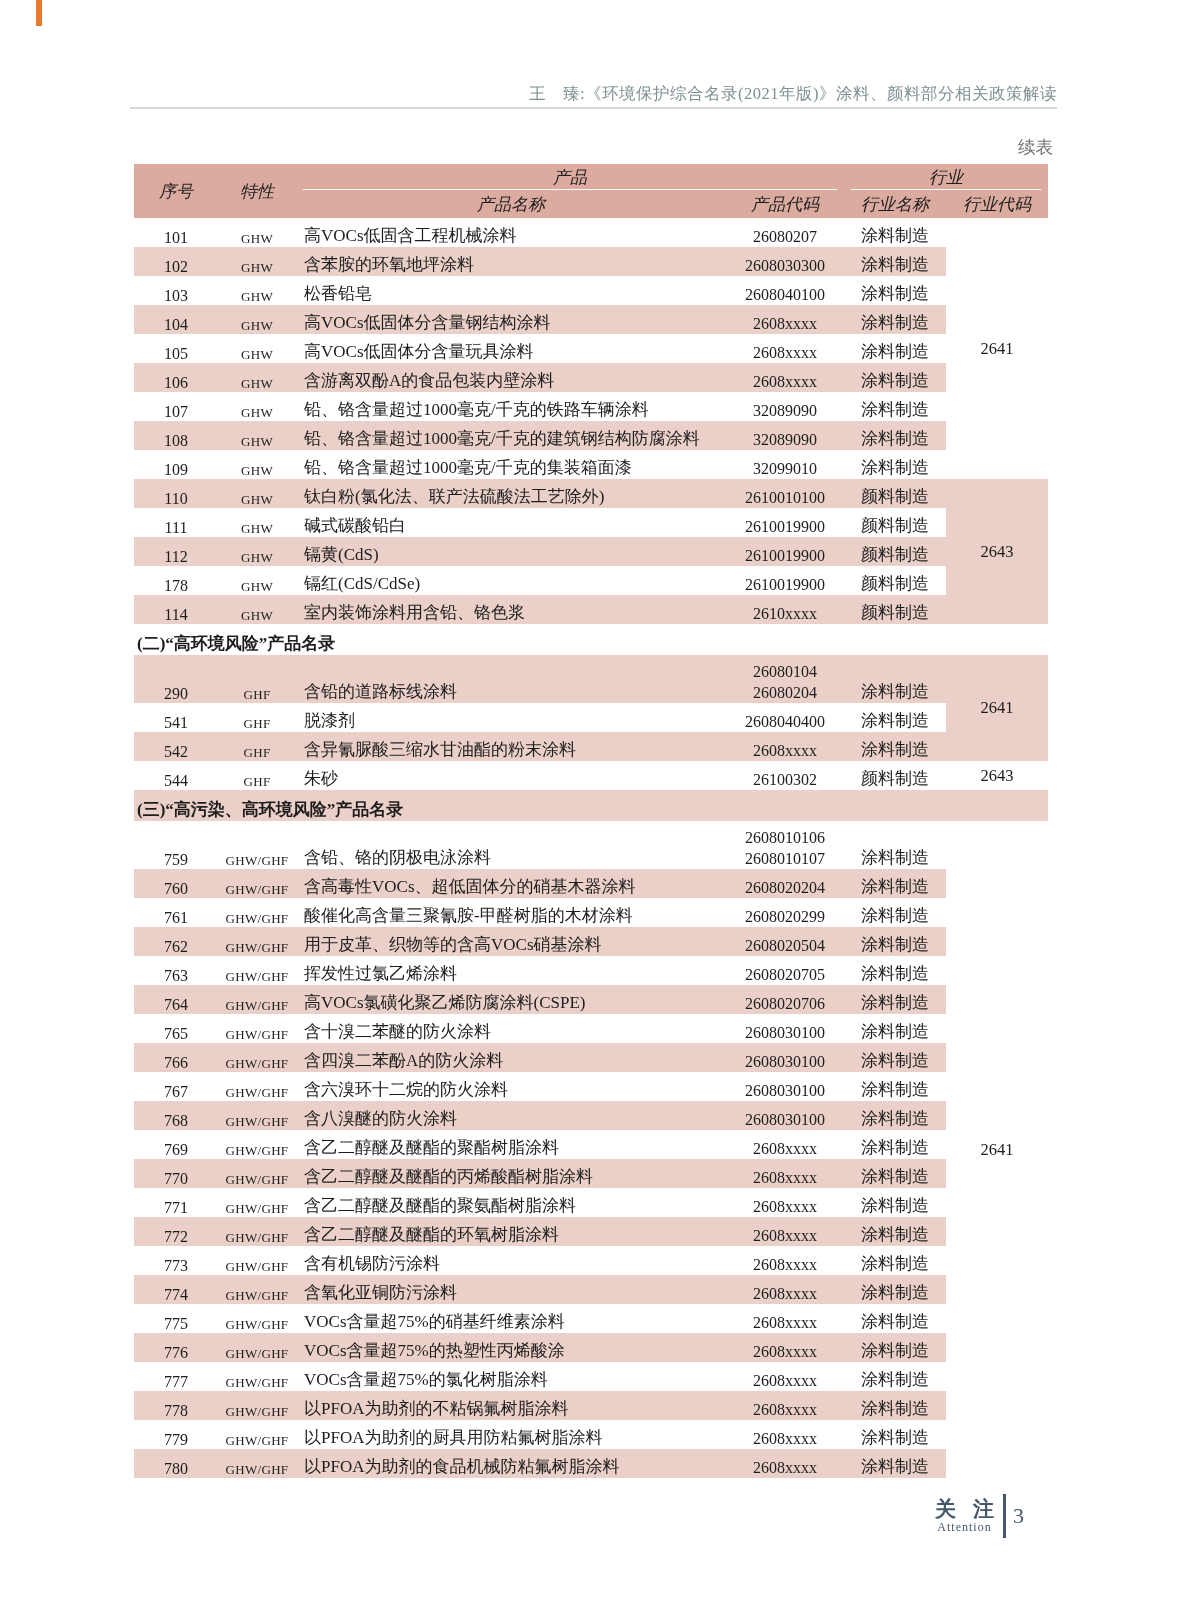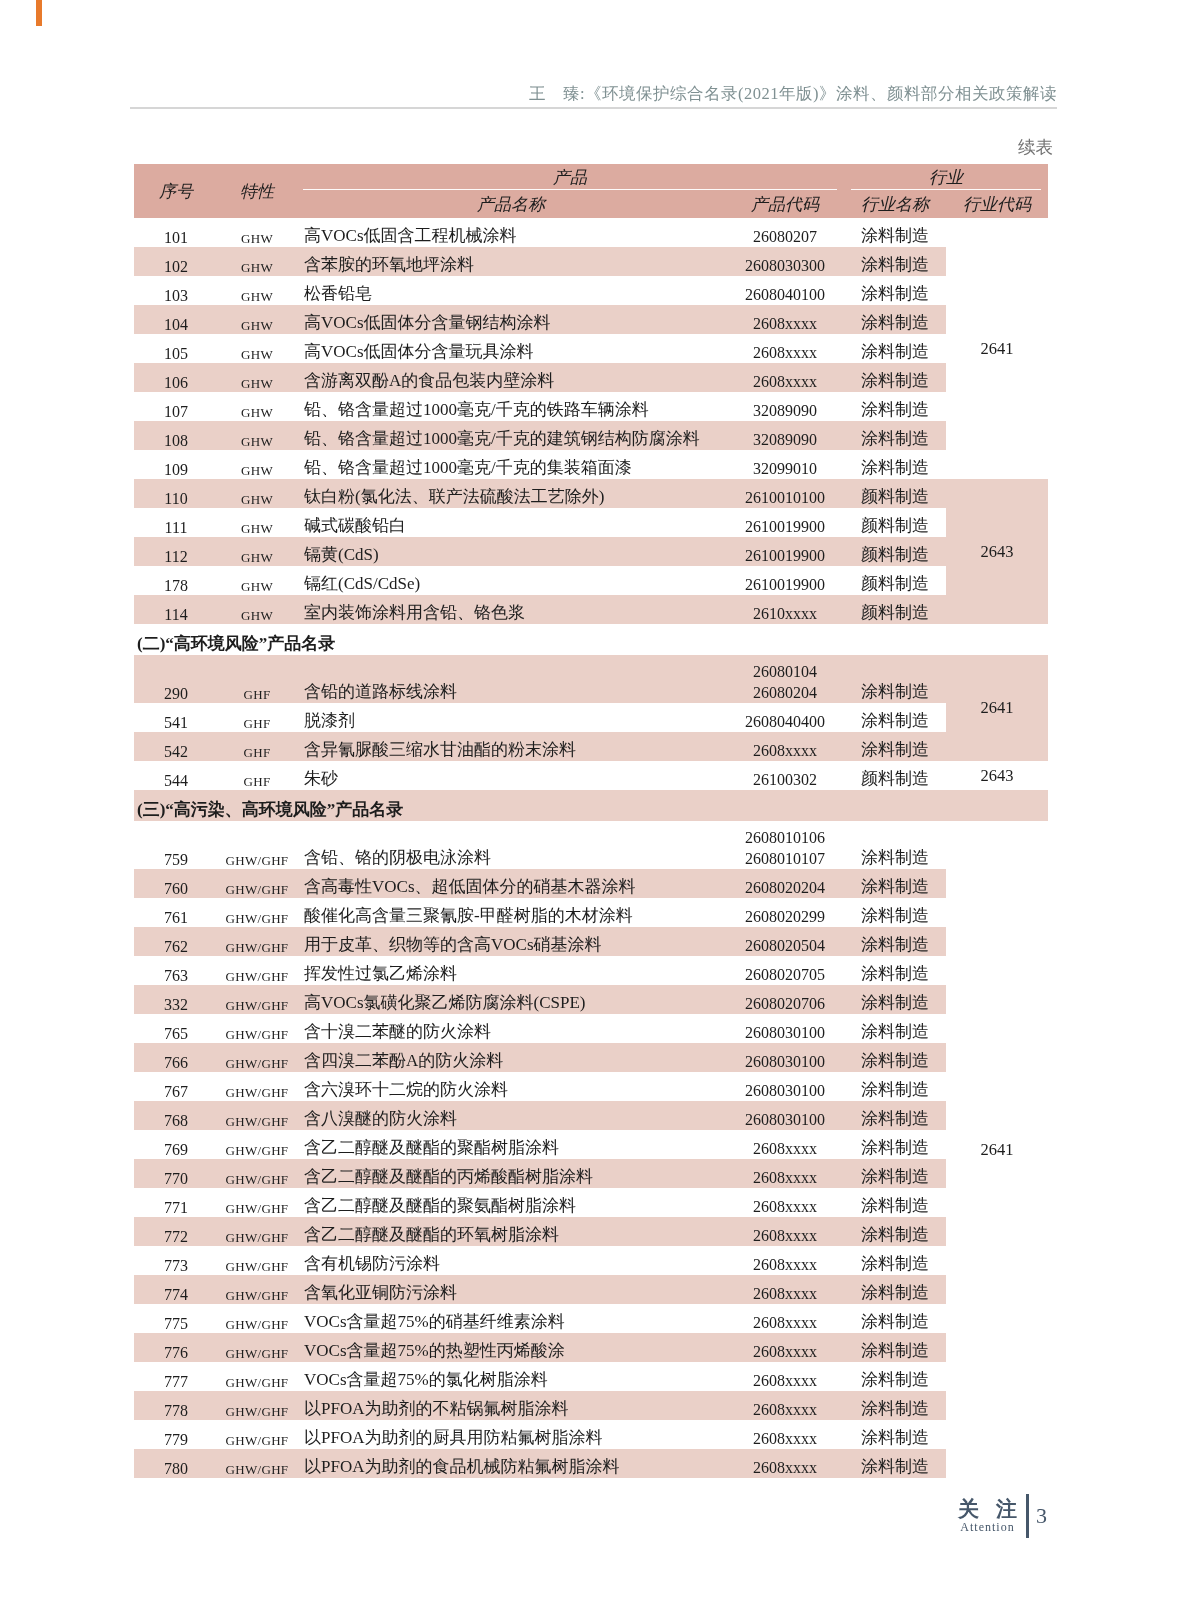--- a/index.html
+++ b/index.html
@@ -33,21 +33,21 @@
   .trow.shaded{background:var(--stripe-pink,#ead0c8);}
   .trow.section{width:914px;height:31px;font-weight:bold;padding-left:3px;}
   .c-seq{width:84px;text-align:center;font-size:16px;}
   .c-attr{width:78px;text-align:center;font-size:13px;letter-spacing:.3px;}
   .c-name{width:430px;padding-left:8px;box-sizing:border-box;white-space:nowrap;}
   .c-code{width:118px;text-align:center;font-size:16px;line-height:21px;}
   .c-ind{width:102px;text-align:center;}
   .code-block{position:absolute;left:812px;width:102px;display:flex;align-items:center;justify-content:center;
         font-size:16.5px;background:#fff;}
   .code-block.shaded{background:var(--stripe-pink,#ead0c8);}
-  .footer{position:absolute;top:1494px;right:130px;display:flex;align-items:center;color:var(--footer-blue,#46576a);}
+  .footer{position:absolute;top:1494px;right:153px;display:flex;align-items:center;color:var(--footer-blue,#46576a);}
   .f-txt{display:flex;flex-direction:column;align-items:center;}
   .f-cn{font-size:21px;font-weight:bold;letter-spacing:17px;margin-right:-17px;line-height:22px;
         font-family:"Liberation Sans","DejaVu Sans",sans-serif;}
   .f-en{font-size:12px;letter-spacing:1px;line-height:14px;}
   .f-bar{width:3px;height:44px;background:var(--footer-blue,#46576a);margin:0 7px 0 9px;}
   .f-num{font-size:22px;}
 </style>
 </head>
 <body>
 
@@ -289,21 +289,21 @@
         <div class="trow item">
           <div class="c-seq">763</div>
           <div class="c-attr">GHW/GHF</div>
           <div class="c-name">挥发性过氯乙烯涂料</div>
           <div class="c-code">
             <div>2608020705</div>
           </div>
           <div class="c-ind">涂料制造</div>
         </div>
         <div class="trow item shaded">
-          <div class="c-seq">332</div>
+          <div class="c-seq">764</div>
           <div class="c-attr">GHW/GHF</div>
           <div class="c-name">高VOCs氯磺化聚乙烯防腐涂料(CSPE)</div>
           <div class="c-code">
             <div>2608020706</div>
           </div>
           <div class="c-ind">涂料制造</div>
         </div>
         <div class="trow item">
           <div class="c-seq">765</div>
           <div class="c-attr">GHW/GHF</div>

